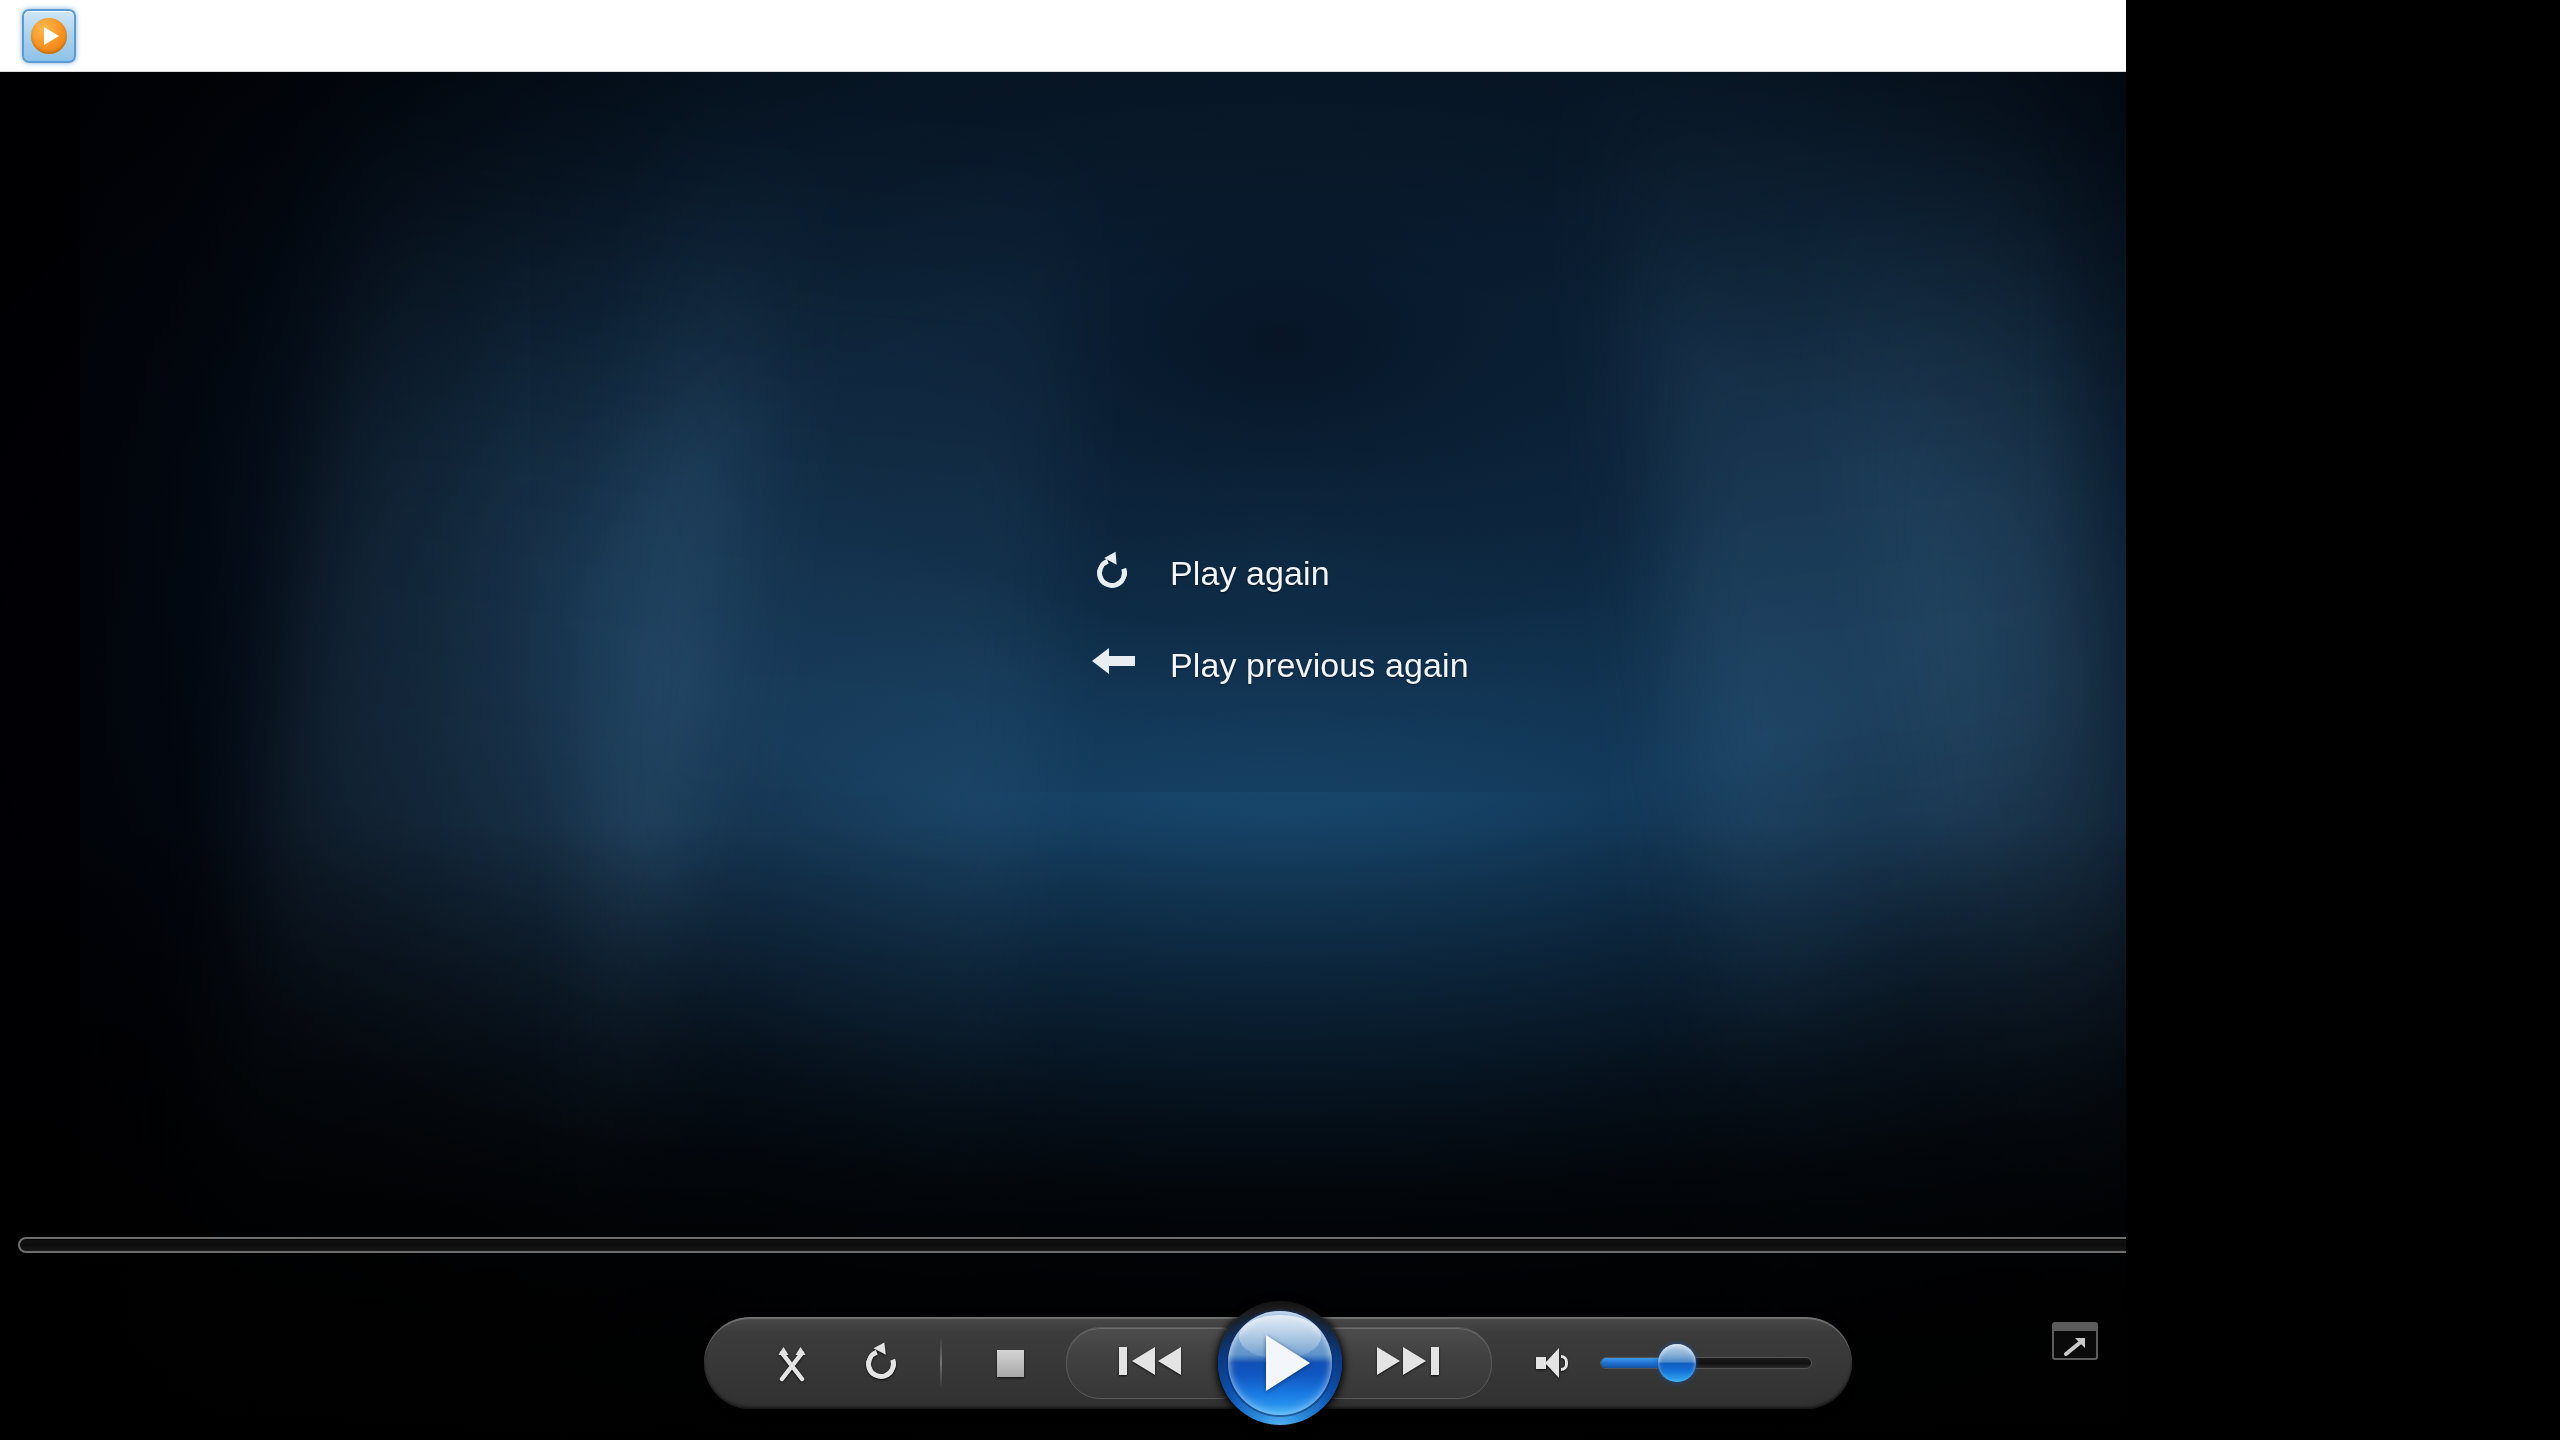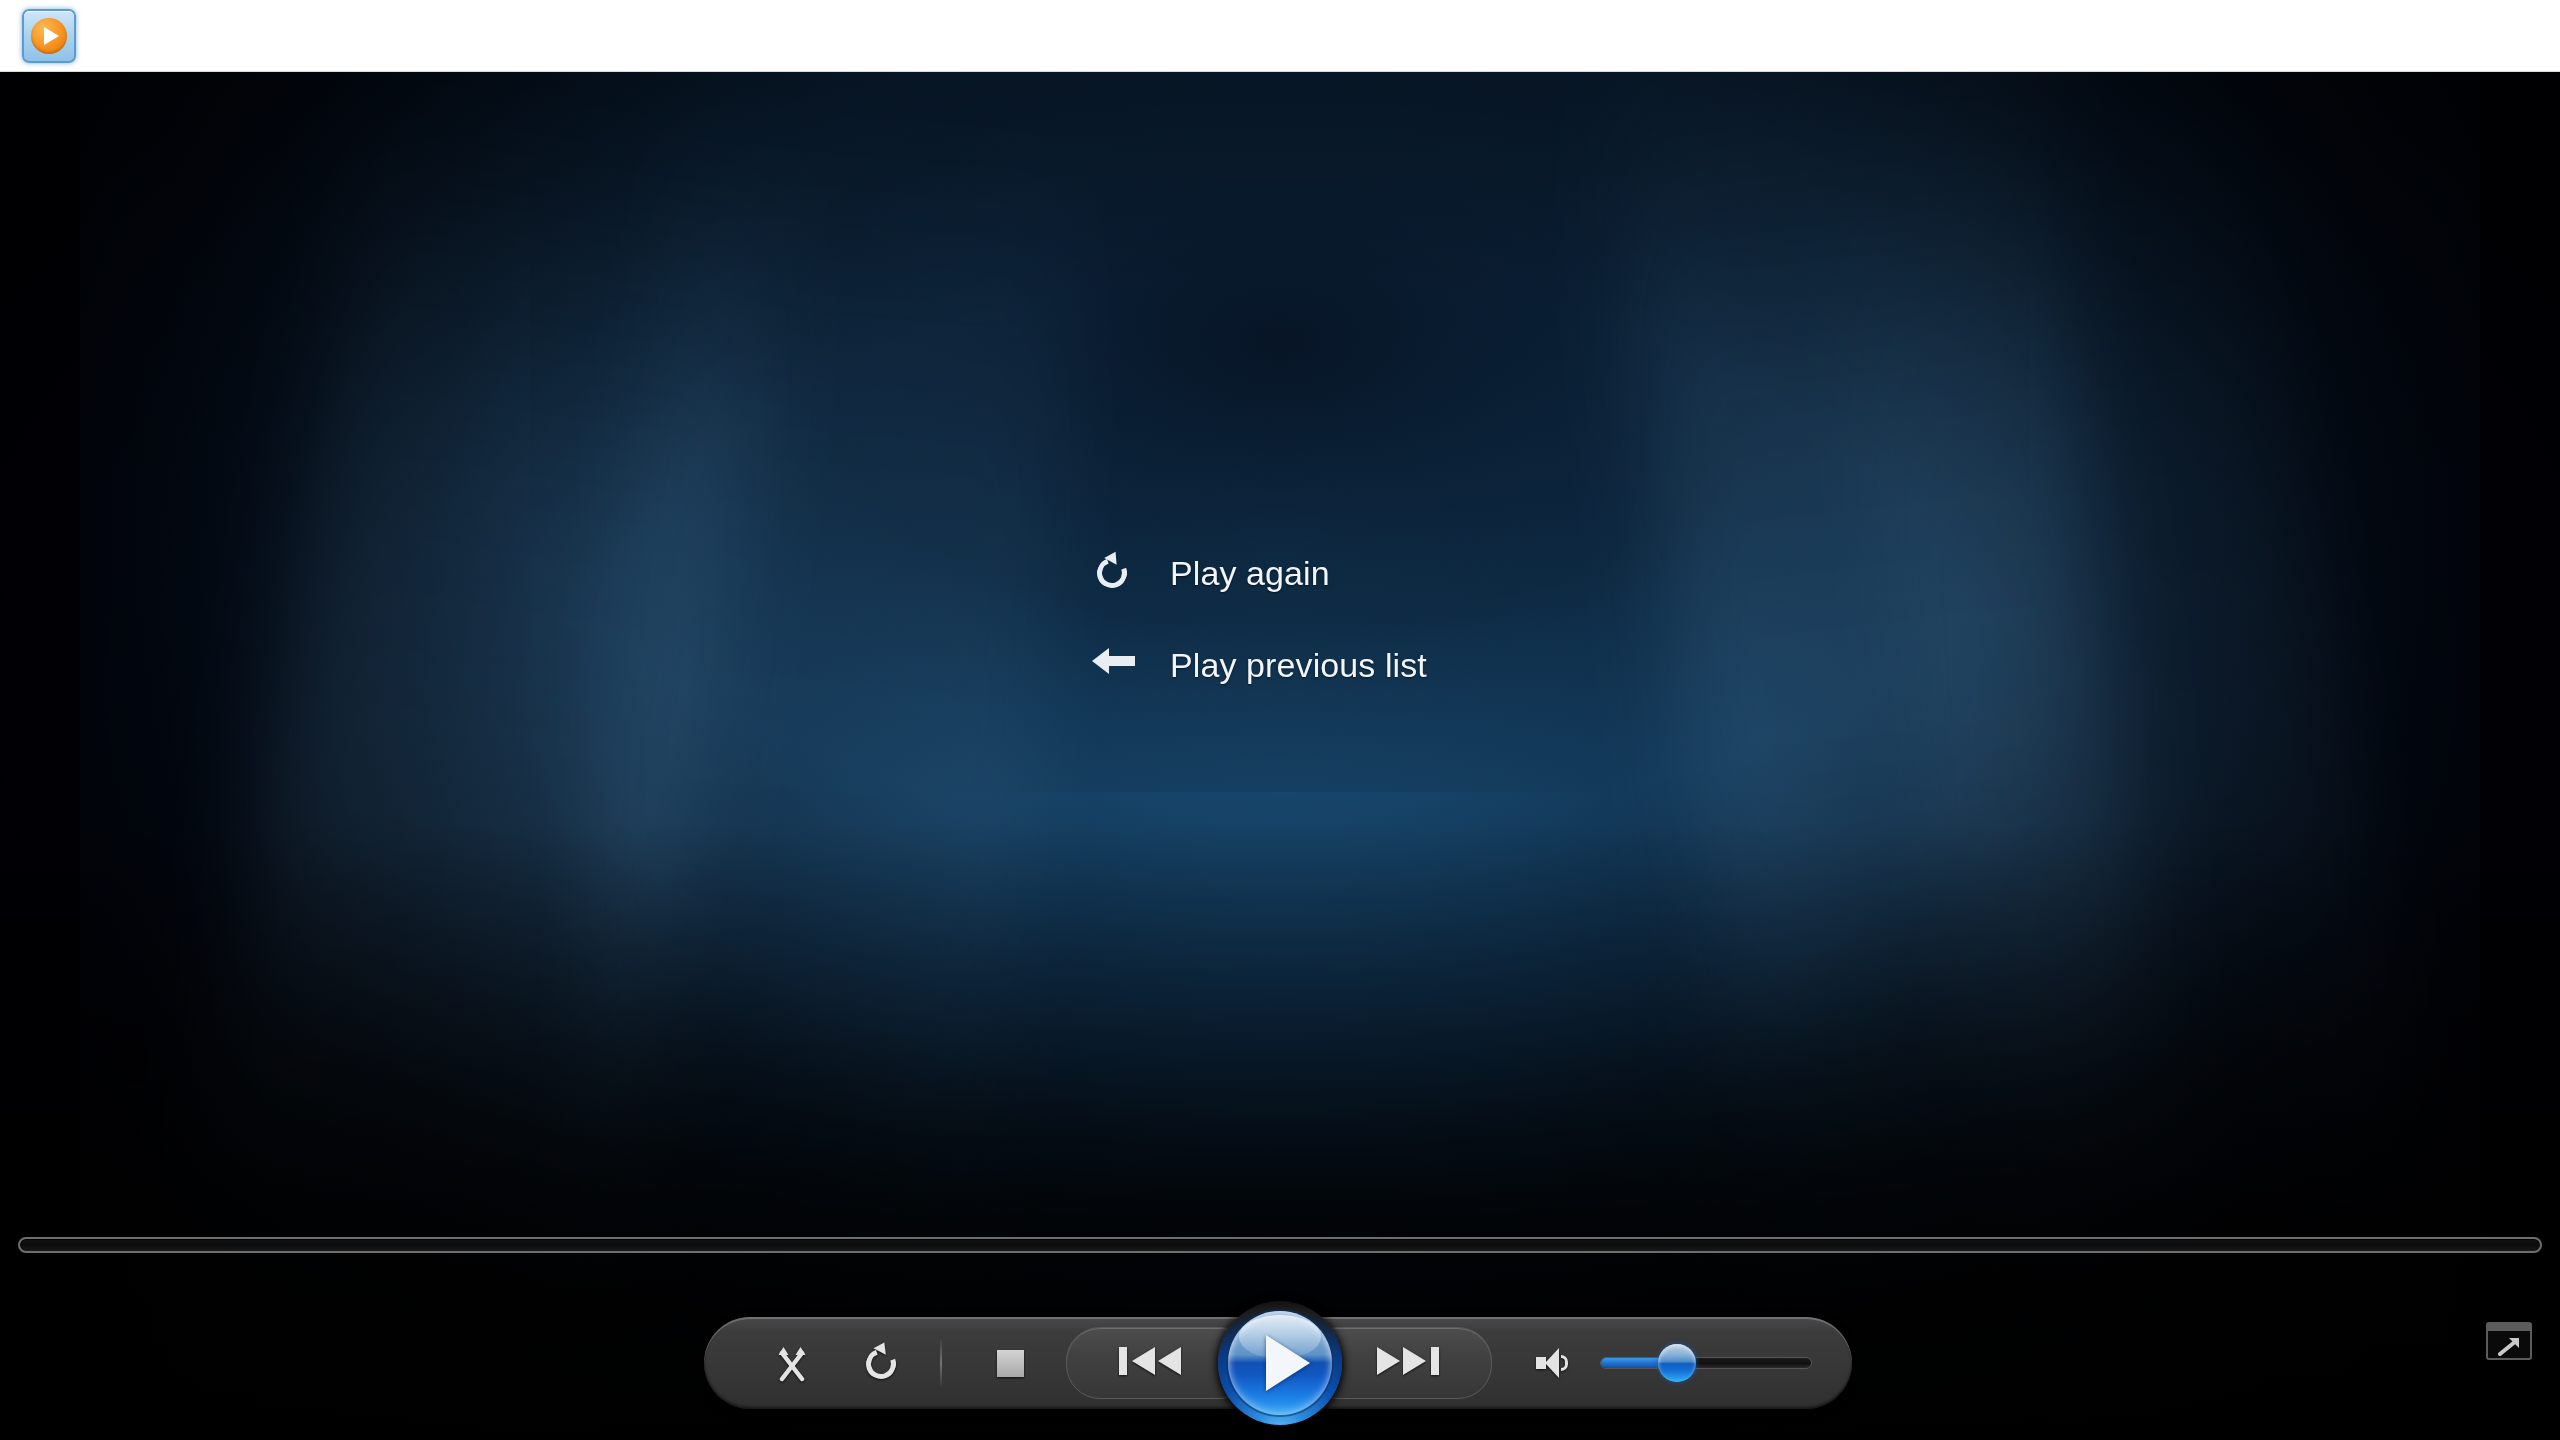--- a/index.html
+++ b/index.html
@@ -10,21 +10,21 @@
   }
   body {
     width: 2560px;
     height: 1440px;
     overflow: hidden;
     font-family: "Liberation Sans", sans-serif;
   }
 
   #app {
     position: relative;
-    width: 2560px;
+    width: 2126px;
     height: 1440px;
     background: #ffffff;
     overflow: hidden;
   }
 
   
   .titlebar {
     position: absolute;
     left: 0; top: 0;
     width: 2560px;
@@ -505,21 +505,21 @@
       </div>
 
 
       <div class="menu-row">
         <div class="menu-icon">
           <div class="ic-back">
             <div class="shaft"></div>
             <div class="head"></div>
           </div>
         </div>
-        <div class="menu-label">Play previous list</div>
+        <div class="menu-label">Play previous again</div>
       </div>
 
     </div>
   </div>
 
   <div class="seekbar">
     <div class="fill" style="width: 0%;"></div>
   </div>
 
   <div class="controlbar">

